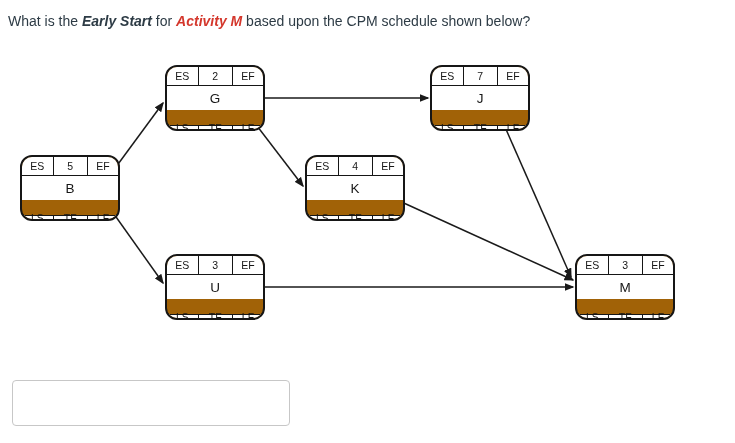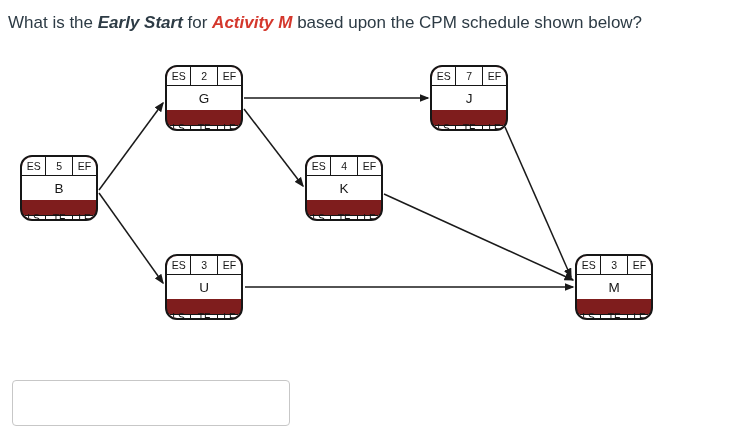--- a/index.html
+++ b/index.html
@@ -4,34 +4,34 @@
 <style>
   html,body{margin:0;padding:0;background:#fff;}
   body{
     width:735px;height:443px;position:relative;overflow:hidden;
     font-family:"Liberation Sans","DejaVu Sans",sans-serif;
   }
 
   
   .question{
     position:absolute;left:8px;top:12px;width:725px;
-    font-size:17px;line-height:1.35;color:#2d3b45;
+    font-size:14px;line-height:1.35;color:#2d3b45;
     white-space:nowrap;
   }
   .q-em{font-weight:bold;font-style:italic;}
   .q-activity{font-weight:bold;font-style:italic;color:#d4372c;}
 
   
   .diagram{position:absolute;left:0;top:50px;width:735px;height:305px;}
   .arrows{position:absolute;left:0;top:0;width:735px;height:305px;}
 
   
   .node{
-    position:absolute;width:78px;height:66px;box-sizing:border-box;
-    background:#7f1d1d;border:2px solid #161616;border-radius:12px;overflow:hidden;
+    position:absolute;width:100px;height:66px;box-sizing:border-box;
+    background:#a16207;border:2px solid #161616;border-radius:12px;overflow:hidden;
     display:grid;grid-template-columns:1fr 1.08fr 0.95fr;grid-template-rows:19px 24px 19px;
     color:#161616;font-size:10.5px;z-index:2;
   }
   .cell{
     display:flex;align-items:center;justify-content:center;
     border:0 solid #161616;box-sizing:border-box;background:#fff;
   }
   .c-es,.c-dur{border-right-width:1.5px;}
   .c-es,.c-dur,.c-ef{border-bottom-width:1.5px;}
   .c-name{grid-column:1/4;font-size:13.5px;}

